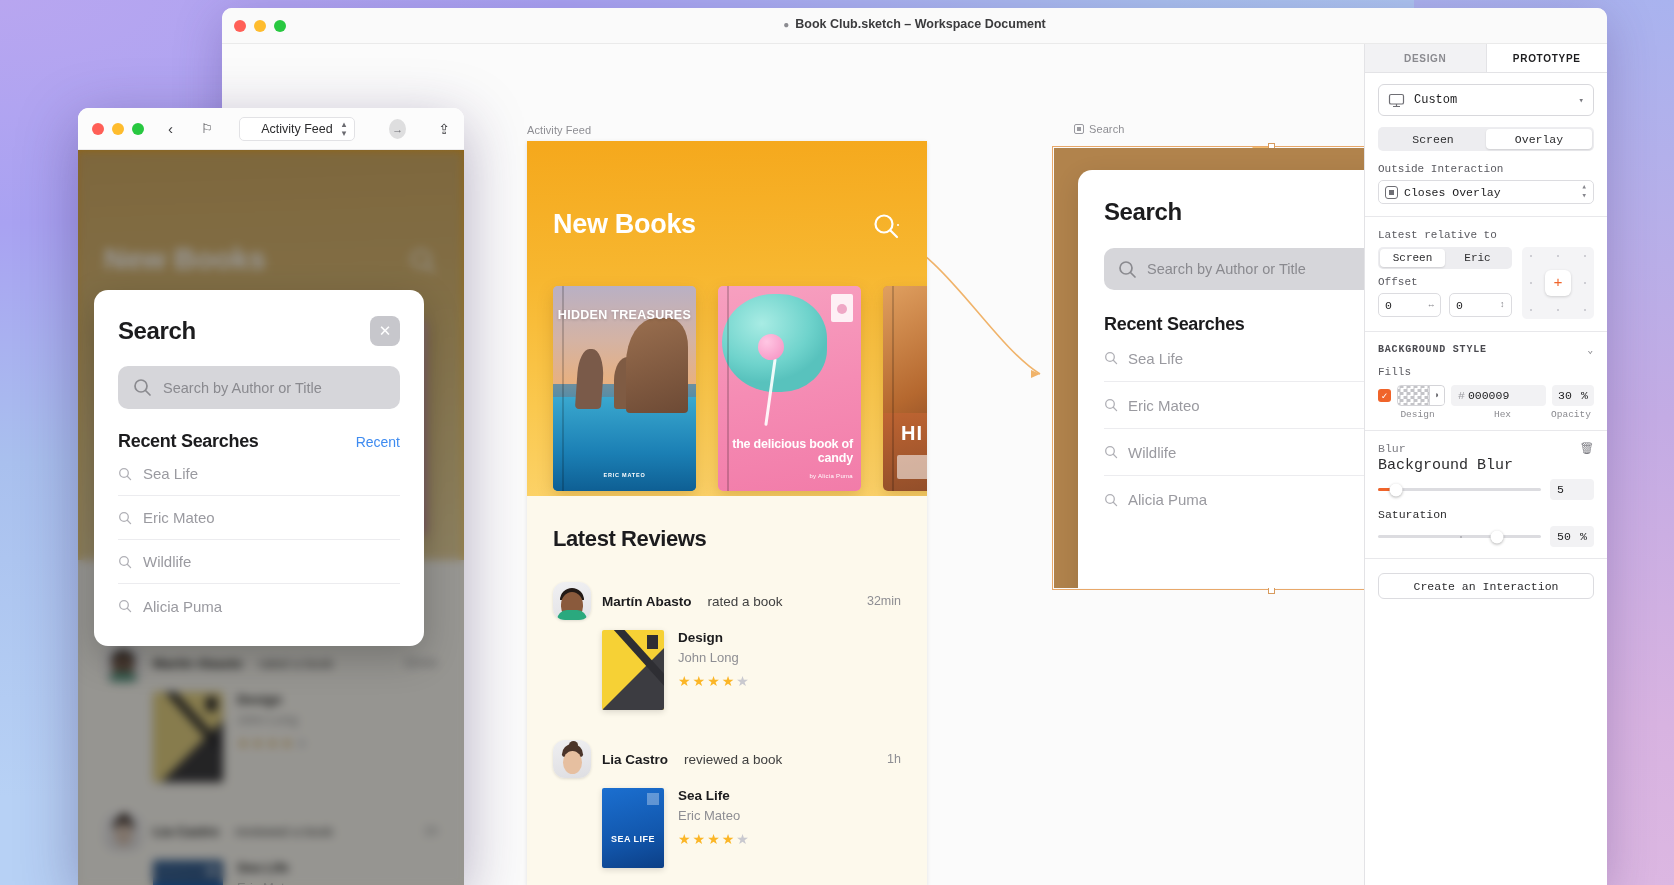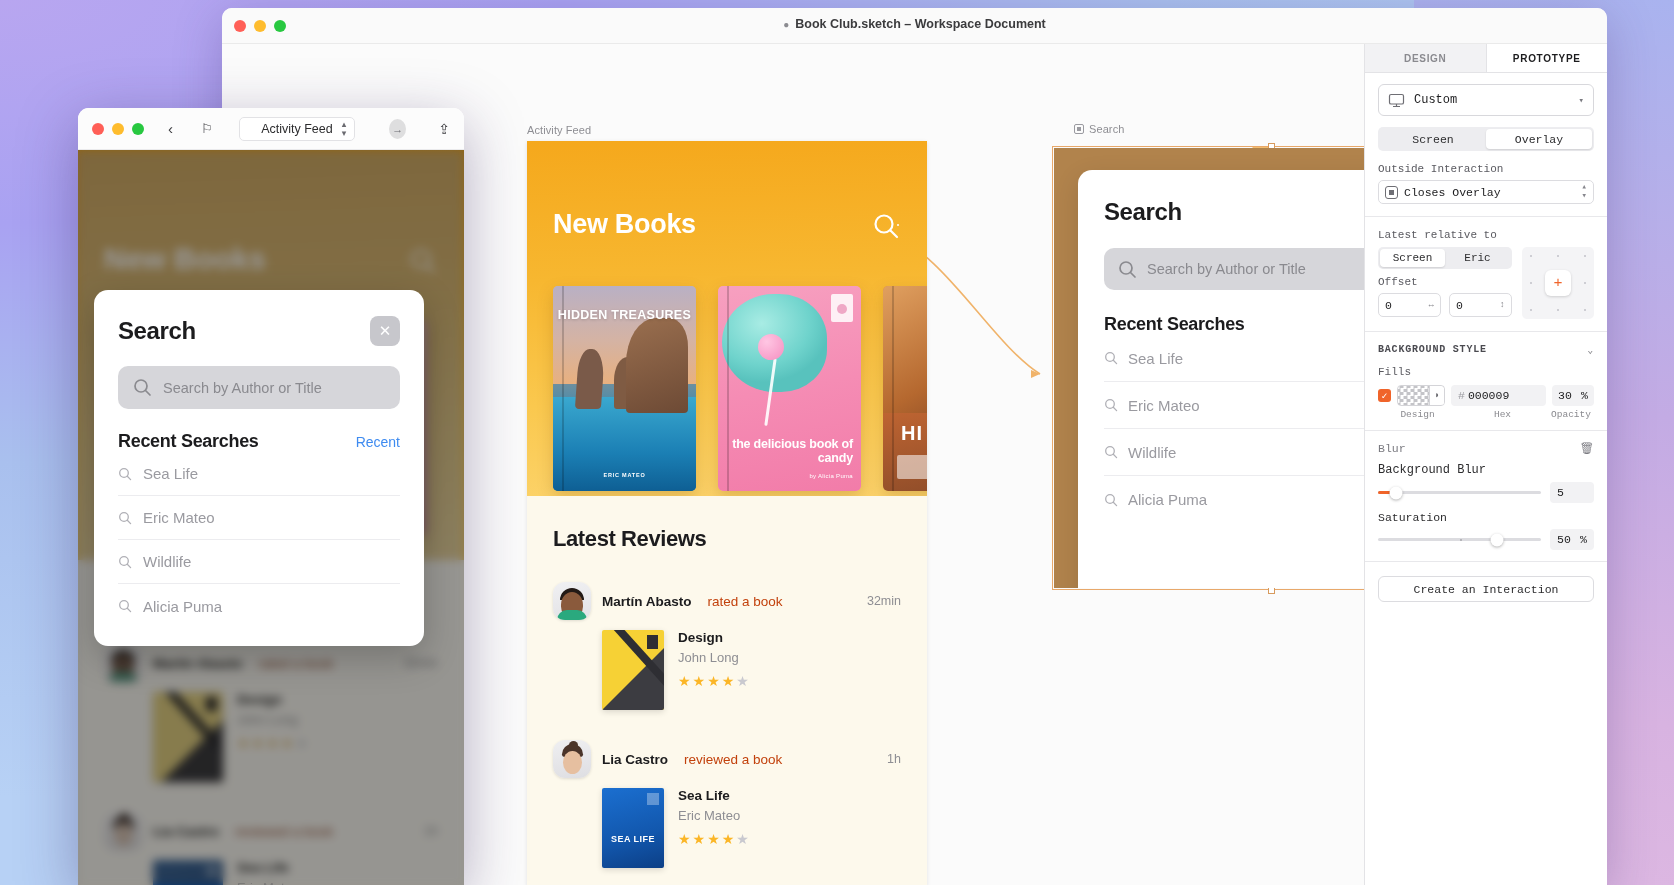--- a/index.html
+++ b/index.html
@@ -139,21 +139,21 @@
   .av1 .shirt { position:absolute; left:4px; bottom:0; width:30px; height:10px;
     border-radius:10px 10px 0 0; background:#2aa97e; }
   .av2 { background: linear-gradient(170deg,#efeff1 0%,#dedee2 100%); }
   .av2 .face { position:absolute; left:10px; top:11px; width:19px; height:23px;
     border-radius:50%; background:#e6bfa0; }
   .av2 .hair { position:absolute; left:9px; top:4px; width:21px; height:13px;
     border-radius:11px 11px 3px 3px; background:#4a342a; }
   .av2 .bun { position:absolute; left:16px; top:1px; width:9px; height:8px;
     border-radius:50%; background:#4a342a; }
   .rev-name { font-size: 13.5px; font-weight: bold; color: #1c1c1e; }
-  .rev-act { font-size: 13.5px; color: #c2410c; margin-left: 5px; }
+  .rev-act { font-size: 13.5px; color: #404040; margin-left: 5px; }
   .rev-time { font-size: 12.5px; color: #8e8e93; margin-left: auto; }
   .rev-body { display: flex; gap: 14px; margin-top: 10px; margin-left: 49px; }
   .cover { width: 62px; height: 80px; flex: 0 0 auto; border-radius: 2px; position:relative;
     overflow:hidden; box-shadow: 0 2px 6px rgba(0,0,0,.14); }
   .cv-design { background:#f6d135; }
   .cv-design .d1 { position:absolute; right:0; bottom:0; width:0; height:0;
     border-left:62px solid transparent; border-bottom:62px solid #3c3c41; }
   .cv-design .d2 { position:absolute; left:-6px; top:18px; width:86px; height:8px;
     background:#2e2e33; transform: rotate(48deg); }
   .cv-design .sq { position:absolute; right:6px; top:5px; width:11px; height:14px;
@@ -716,21 +716,21 @@
           <span style="width:46px; text-align:center;">Opacity</span>
         </div>
 
         <div class="divider" style="margin:10px -13px;"></div>
 
         <div class="blur-head">
           <span>Blur</span>
           <span class="trash">🗑</span>
         </div>
 
-        <div class="lbl" style="margin-top:8px;margin-bottom:2px;color:#2c2c2e;font-size:12px;">Background Blur</div>
+        <div class="lbl" style="margin-top:2px;margin-bottom:2px;color:#2c2c2e;font-size:15px;">Background Blur</div>
         <div class="slider-row">
           <span class="track">
             <span class="fill" style="width:11%"></span>
             <span class="knob" style="left:11%"></span>
           </span>
           <span class="valbox">5</span>
         </div>
 
         <div class="lbl" style="margin-top:8px;margin-bottom:2px;color:#2c2c2e;font-size:11.5px;">Saturation</div>
         <div class="slider-row">

